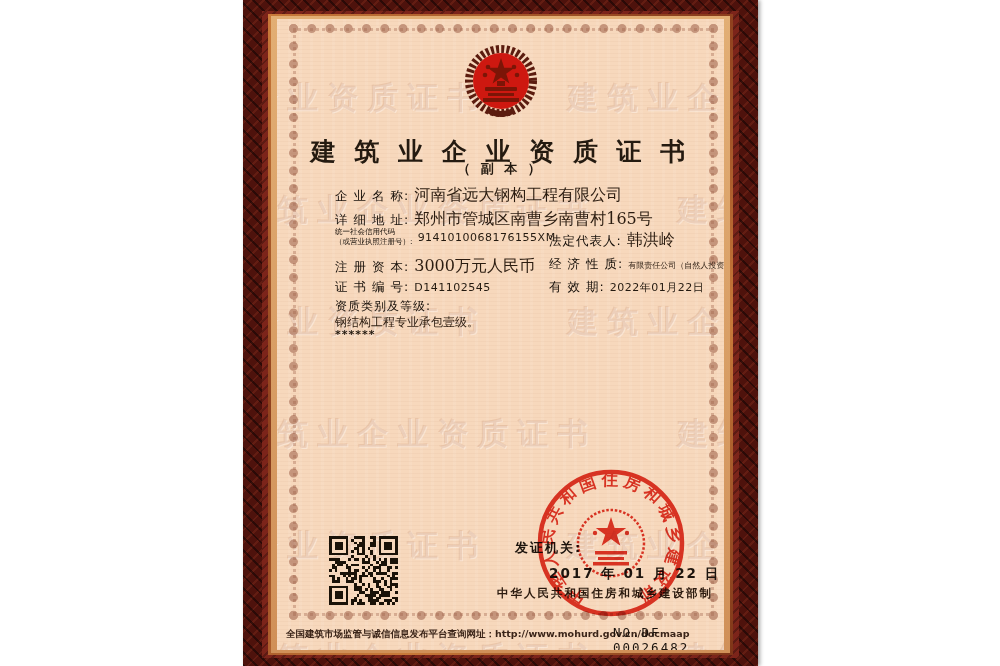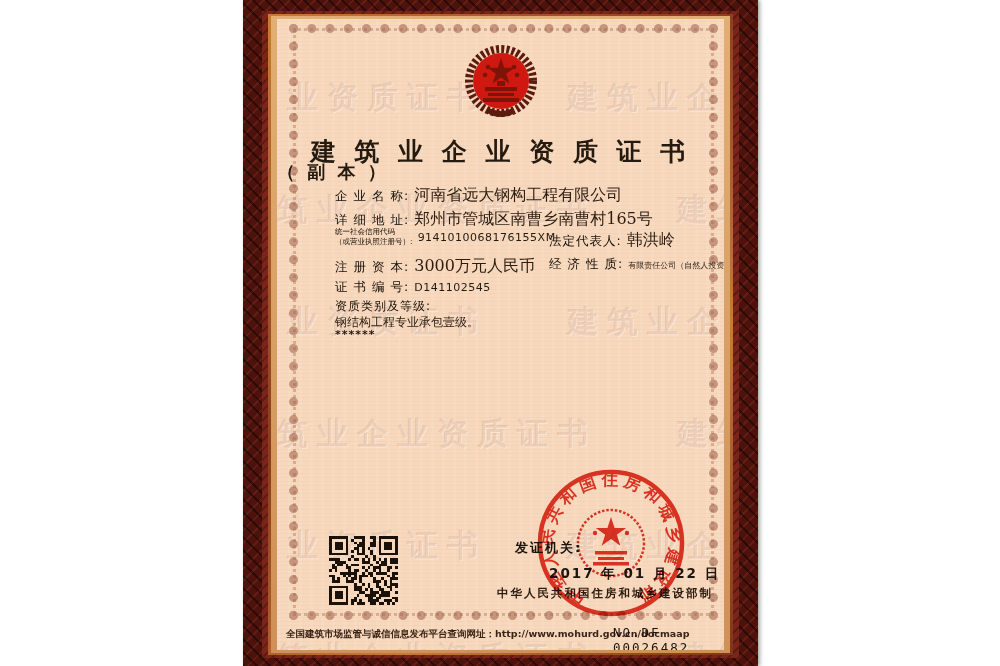--- a/index.html
+++ b/index.html
@@ -32,22 +32,22 @@
   
   .wm { position:absolute; inset:0; overflow:hidden; pointer-events:none; }
   .wm-row { position:absolute; white-space:nowrap; font-weight:bold; font-size:31px;
             letter-spacing:9px; color:rgba(193,134,102,.22);
             text-shadow:1px 1px 0 rgba(255,255,255,.35); }
 
   
   .emblem { position:absolute; left:180px; top:26px; width:88px; height:74px; }
   .title { position:absolute; left:0; top:104px; width:100%; text-align:center;
            font-size:25px; font-weight:bold; color:#241a10; letter-spacing:5px;margin-top:12px; }
-  .subtitle { position:absolute; left:0; top:141px; width:100%; 
-              font-size:18px; font-weight:bold; color:#241a10; letter-spacing:3px; }
+  .subtitle { position:absolute; left:0; top:141px; width:100%; text-align:center;
+              font-size:13px; font-weight:bold; color:#241a10; letter-spacing:3px; }
 
   .lbl { font-weight:normal; font-size:12.5px; color:#17100a; letter-spacing:1px; }
   .val { font-family:"DejaVu Serif","Liberation Serif",serif; font-size:16px; color:#2b1c10; }
   .val-num { font-size:11px; color:#241a10; letter-spacing:.5px; }
   .cell { position:absolute; white-space:nowrap; }
   .f-company { left:58px; top:166px; }
   .f-address { left:58px; top:190px; }
   .f-credit  { left:58px; top:207px; }
   .credit-lbl { display:inline-block; vertical-align:middle; font-size:7.5px; font-weight:normal;
                 color:#17100a; line-height:1.25; }
@@ -143,20 +143,24 @@
               <span class="lbl">注 册 资 本:</span>
               <span class="val">3000万元人民币</span>
             </div>
             <div class="cell f-econ">
               <span class="lbl">经 济 性 质:</span>
               <span class="val econ-val">有限责任公司（自然人投资或控股）</span>
             </div>
             <div class="cell f-certno">
               <span class="lbl">证 书 编 号:</span>
               <span class="val-num">D141102545</span>
+            </div>
+            <div class="cell f-valid">
+              <span class="lbl">有  效  期:</span>
+              <span class="val-num">2022年01月22日</span>
             </div>
 
             <div class="cell f-grade-label">
               <span class="lbl grade-lbl">资质类别及等级:</span>
             </div>
             <div class="cell f-grade-value val">钢结构工程专业承包壹级。</div>
             <div class="cell f-grade-stars">******</div>
 
             <div class="qr" id="qr"><svg viewBox="0 0 25 25" width="73" height="69" shape-rendering="crispEdges">
                   <rect x="9" y="0" width="1" height="1" fill="#1a1208"></rect>

